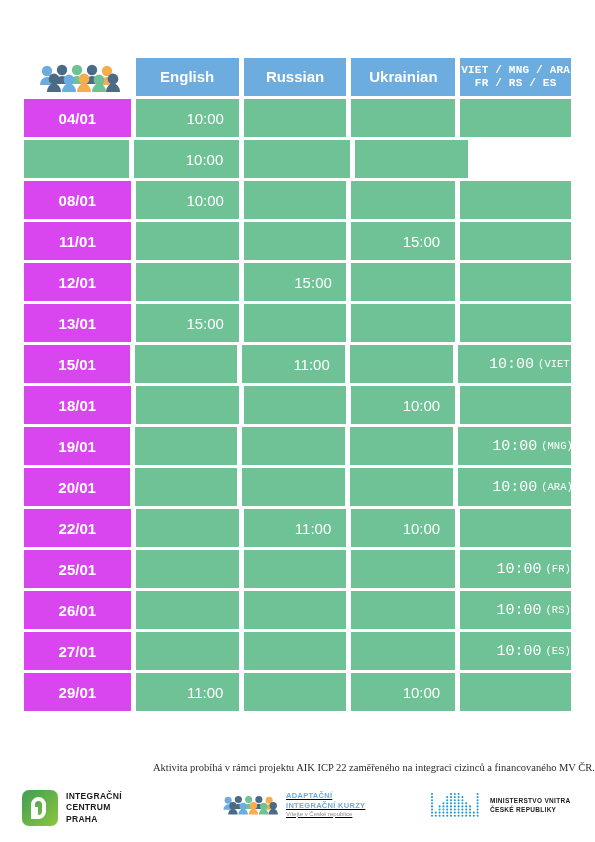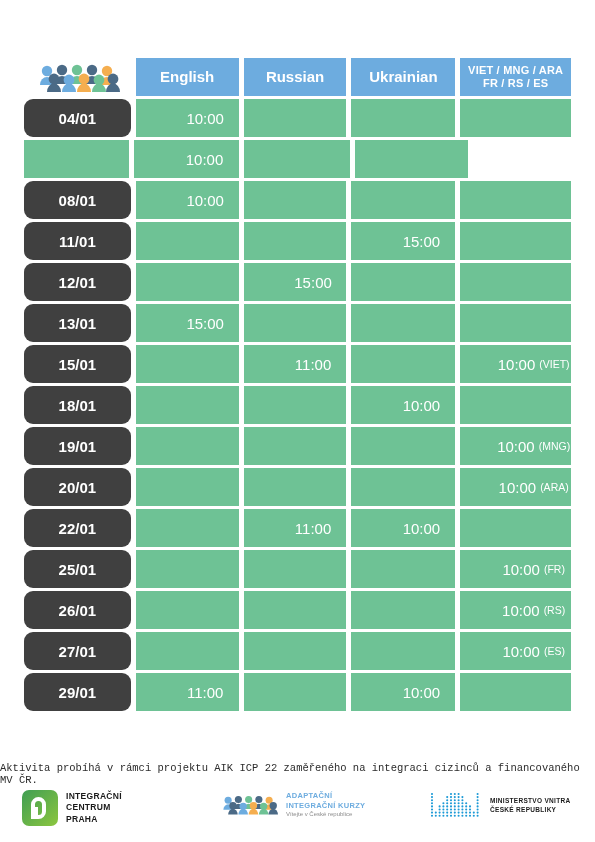--- a/index.html
+++ b/index.html
@@ -27,48 +27,48 @@
   .cell {
     display:flex; align-items:center;
     height:38px;
     color:#ffffff;
     font-size:15px;
   }
   .c-date   { width:109px; justify-content:center; }
   .c-en     { width:105px; justify-content:center; }
   .c-ru     { width:105px; justify-content:center; }
   .c-uk     { width:106px; justify-content:center; }
-  .c-other  { width:113px; justify-content:center; }
+  .c-other  { width:113px; justify-content:center;font-family:Liberation Mono, monospace; }
 
   
   .hrow .cell { height:38px; }
   .hcell {
     background:#6dacdf;
     font-weight:bold;
     font-size:15px;
     text-align:center;
     line-height:1.15;
   }
   .hcell.small { font-size:11px; font-weight:bold; letter-spacing:0.2px; }
   .logo-cell { background:#ffffff; position:relative; }
 
   
-  .date-cell { background:#404040; font-weight:bold; font-size:15px;border-radius:9px; }
+  .date-cell { background:#d946ef; font-weight:bold; font-size:15px; }
   .slot      { background:#6ec295; font-weight:normal; }
   .slot .t   { font-size:15px;margin-left:36px; }
   .slot .tag { font-size:10.5px; margin-left:4px; }
 
   
   .people { position:absolute; left:14px; top:6px; width:82px; height:28px; }
 
   
   .foot-note {
     position:absolute; left:0; top:762px; width:595px;
-    text-align:left; font-size:10.5px; color:#2b2b2b;
-    font-family:Liberation Mono, monospace;
+    text-align:right; font-size:10.5px; color:#2b2b2b;
+    font-family:Liberation Serif, serif;
   }
   .logos { position:absolute; left:0; top:788px; width:595px; height:48px;padding-left:35px; }
 
   .logo { position:absolute; display:flex; align-items:center; }
   .logo-icp  { left:22px;  top:2px; }
   .logo-aik  { left:222px; top:3px; }
   .logo-mv   { left:430px; top:4px; }
 
   .icp-mark {
     width:36px; height:36px; border-radius:7px;
@@ -81,21 +81,21 @@
     border:4px solid #ffffff; border-right-color:#ffffff;
     box-sizing:border-box;
   }
   .icp-mark::after {
     content:""; position:absolute; left:9px; top:17px;
     width:7px; height:12px; background:#ffffff;
   }
   .icp-text { font-size:8.5px; font-weight:bold; line-height:1.35; color:#1b1b1b; letter-spacing:0.3px; }
 
   .aik-people { width:56px; height:26px; margin-right:8px; }
-  .aik-text { line-height:1.3; }
+  .aik-text { line-height:1.3;text-decoration:underline; }
   .aik-l1 { font-size:7.5px; font-weight:bold; color:#6dacdf; letter-spacing:0.3px; }
   .aik-l2 { font-size:7.5px; font-weight:bold; color:#6dacdf; letter-spacing:0.3px; }
   .aik-l3 { font-size:6px; color:#8d8d8d; }
 
   .mv-mark { width:52px; height:26px; margin-right:8px; }
   .mv-text { font-size:6.5px; font-weight:bold; line-height:1.45; color:#1b1b1b; letter-spacing:0.3px; }
 </style>
 </head>
 <body>
 

